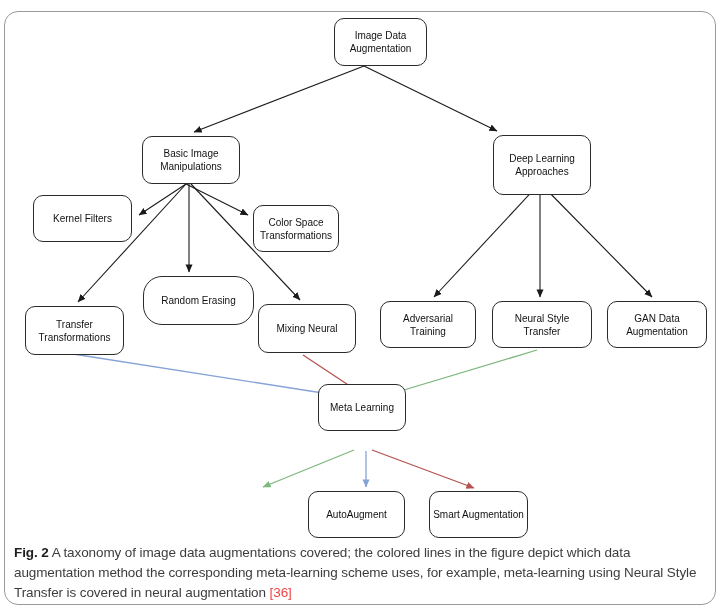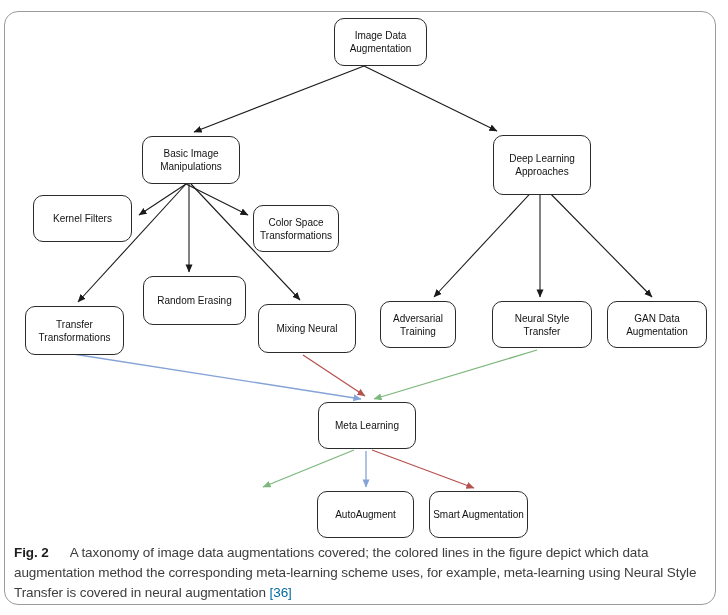--- a/index.html
+++ b/index.html
@@ -33,38 +33,38 @@
     z-index: 2;
   }
   .caption {
     position: absolute;
     left: 14px; top: 543px; width: 694px;
     font-size: 13.5px; line-height: 20px;
     color: #3d3d3d;
     letter-spacing: -0.1px;
     z-index: 2;
   }
-  .caption .fig-label { font-weight: bold; color: #1d1d1d; margin-right: 21px; }
-  .caption .citation { color: #0369a1; text-align: center; }
+  .caption .fig-label { font-weight: bold; color: #1d1d1d; margin-right: 3px; }
+  .caption .citation { color: #ef4444; text-align: center; }
 
   
   #n-ida { left: 334px; top: 18px;  width: 93px;  height: 48px; }
   #n-bim { left: 142px; top: 136px; width: 98px;  height: 48px; }
   #n-dla { left: 493px; top: 135px; width: 98px;  height: 60px; }
   #n-kf  { left: 33px;  top: 195px; width: 99px;  height: 47px; }
   #n-cst { left: 253px; top: 196px; width: 86px;  height: 47px; margin-top: 9px; }
-  #n-re  { left: 143px; top: 276px; width: 103px;  height: 49px; }
+  #n-re  { left: 143px; top: 276px; width: 111px;  height: 49px; border-radius: 19px; }
   #n-gt  { left: 25px;  top: 306px; width: 99px;  height: 49px; }
   #n-mi  { left: 258px; top: 304px; width: 98px;  height: 49px; }
-  #n-at  { left: 380px; top: 301px; width: 76px;  height: 47px; }
+  #n-at  { left: 380px; top: 301px; width: 96px;  height: 47px; }
   #n-nst { left: 492px; top: 301px; width: 100px; height: 47px; }
   #n-gan { left: 607px; top: 301px; width: 100px; height: 47px; }
-  #n-ml  { left: 318px; top: 402px; width: 98px;  height: 47px; }
+  #n-ml  { left: 318px; top: 384px; width: 88px;  height: 47px; }
   #n-na  { left: 209px; top: 491px; width: 97px;  height: 47px; }
-  #n-aa  { left: 317px; top: 491px; width: 97px;  height: 47px; }
+  #n-aa  { left: 308px; top: 491px; width: 97px;  height: 47px; }
   #n-sa  { left: 429px; top: 491px; width: 99px;  height: 47px; }
 
   line.black { stroke: #1a1a1a; stroke-width: 1.1; }
   line.colored { stroke-width: 1.3; }
 </style>
 </head>
 <body>
 
 <div class="stage">
 

